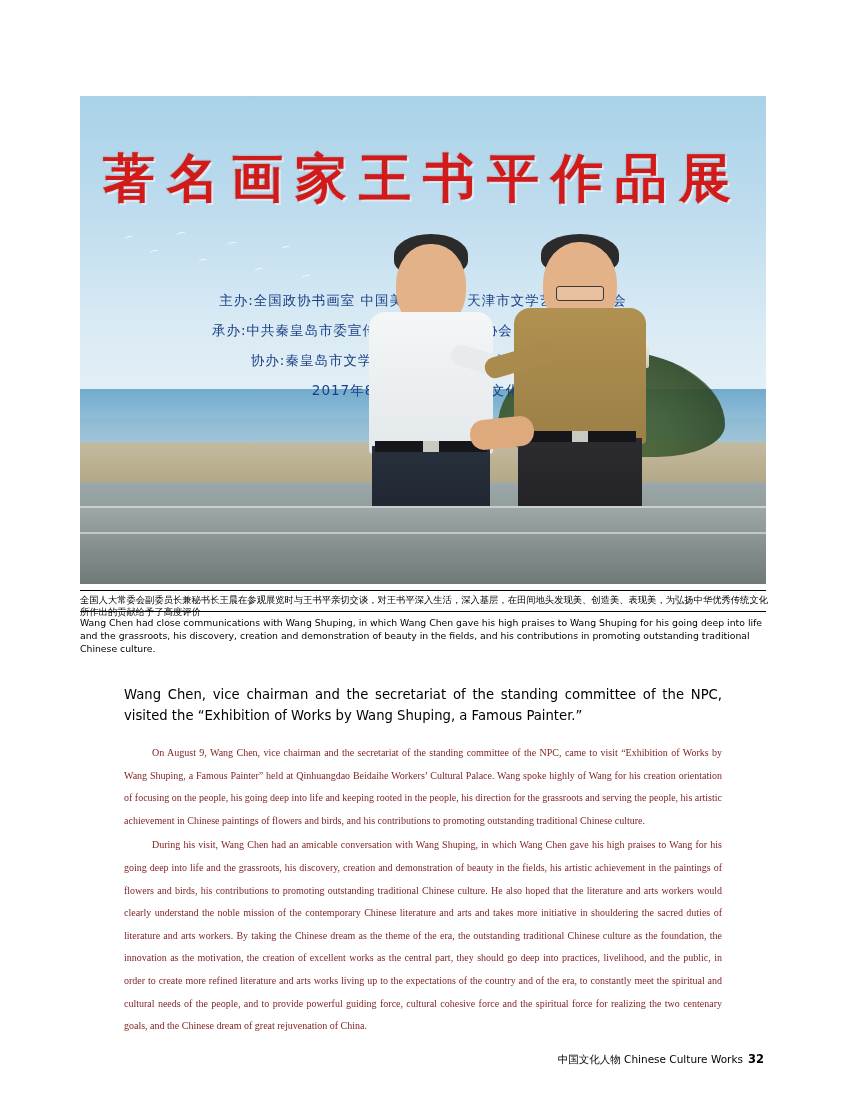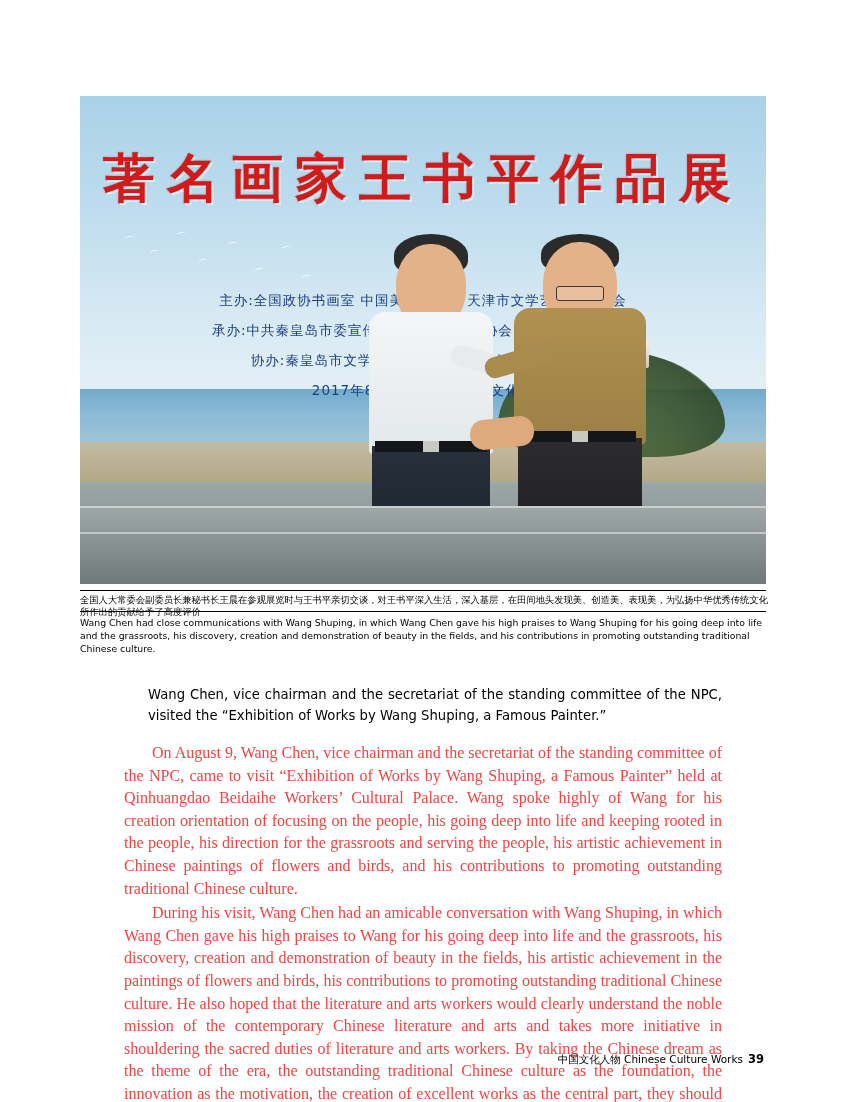--- a/index.html
+++ b/index.html
@@ -281,29 +281,28 @@
     top: 684px;
     width: 598px;
   }
   .lede {
     font-family: "DejaVu Sans", sans-serif;
     font-size: 13.2px;
     line-height: 21px;
     text-align: justify;
     color: #000000;
     margin-bottom: 16px;
-    margin-left: 24px;
   }
   .body-p {
     font-family: "Liberation Serif", serif;
-    font-size: 16px;
+    font-size: 10px;
     line-height: 22.6px;
     text-align: justify;
     text-indent: 28px;
-    color: #ef4444;
+    color: #7f1d1d;
     margin: 0 0 2px 0;
   }
 
   
   .footer {
     position: absolute;
     right: 82px;
     top: 1052px;
     font-family: "DejaVu Sans", sans-serif;
     font-size: 10.5px;
@@ -381,16 +380,16 @@
   <div class="caption-rule bottom"></div>
   <div class="caption-en">Wang Chen had close communications with Wang Shuping, in which Wang Chen gave his high praises to Wang Shuping for his going deep into life and the grassroots, his discovery, creation and demonstration of beauty in the fields, and his contributions in promoting outstanding traditional Chinese culture.</div>
 
   <div class="article">
     <div class="lede">Wang Chen, vice chairman and the secretariat of the standing committee of the NPC, visited the “Exhibition of Works by Wang Shuping, a Famous Painter.”</div>
     <p class="body-p">On August 9, Wang Chen, vice chairman and the secretariat of the standing committee of the NPC, came to visit “Exhibition of Works by Wang Shuping, a Famous Painter” held at Qinhuangdao Beidaihe Workers’ Cultural Palace. Wang spoke highly of Wang for his creation orientation of focusing on the people, his going deep into life and keeping rooted in the people, his direction for the grassroots and serving the people, his artistic achievement in Chinese paintings of flowers and birds, and his contributions to promoting outstanding traditional Chinese culture.</p>
     <p class="body-p">During his visit, Wang Chen had an amicable conversation with Wang Shuping, in which Wang Chen gave his high praises to Wang for his going deep into life and the grassroots, his discovery, creation and demonstration of beauty in the fields, his artistic achievement in the paintings of flowers and birds, his contributions to promoting outstanding traditional Chinese culture. He also hoped that the literature and arts workers would clearly understand the noble mission of the contemporary Chinese literature and arts and takes more initiative in shouldering the sacred duties of literature and arts workers. By taking the Chinese dream as the theme of the era, the outstanding traditional Chinese culture as the foundation, the innovation as the motivation, the creation of excellent works as the central part, they should go deep into practices, livelihood, and the public, in order to create more refined literature and arts works living up to the expectations of the country and of the era, to constantly meet the spiritual and cultural needs of the people, and to provide powerful guiding force, cultural cohesive force and the spiritual force for realizing the two centenary goals, and the Chinese dream of great rejuvenation of China.</p>
   </div>
 
   <div class="footer">
-    <span>中国文化人物 Chinese Culture Works</span><span class="pg">39</span>
+    <span>中国文化人物 Chinese Culture Works</span><span class="pg">32</span>
   </div>
 
 </div>
 
 </body></html>

